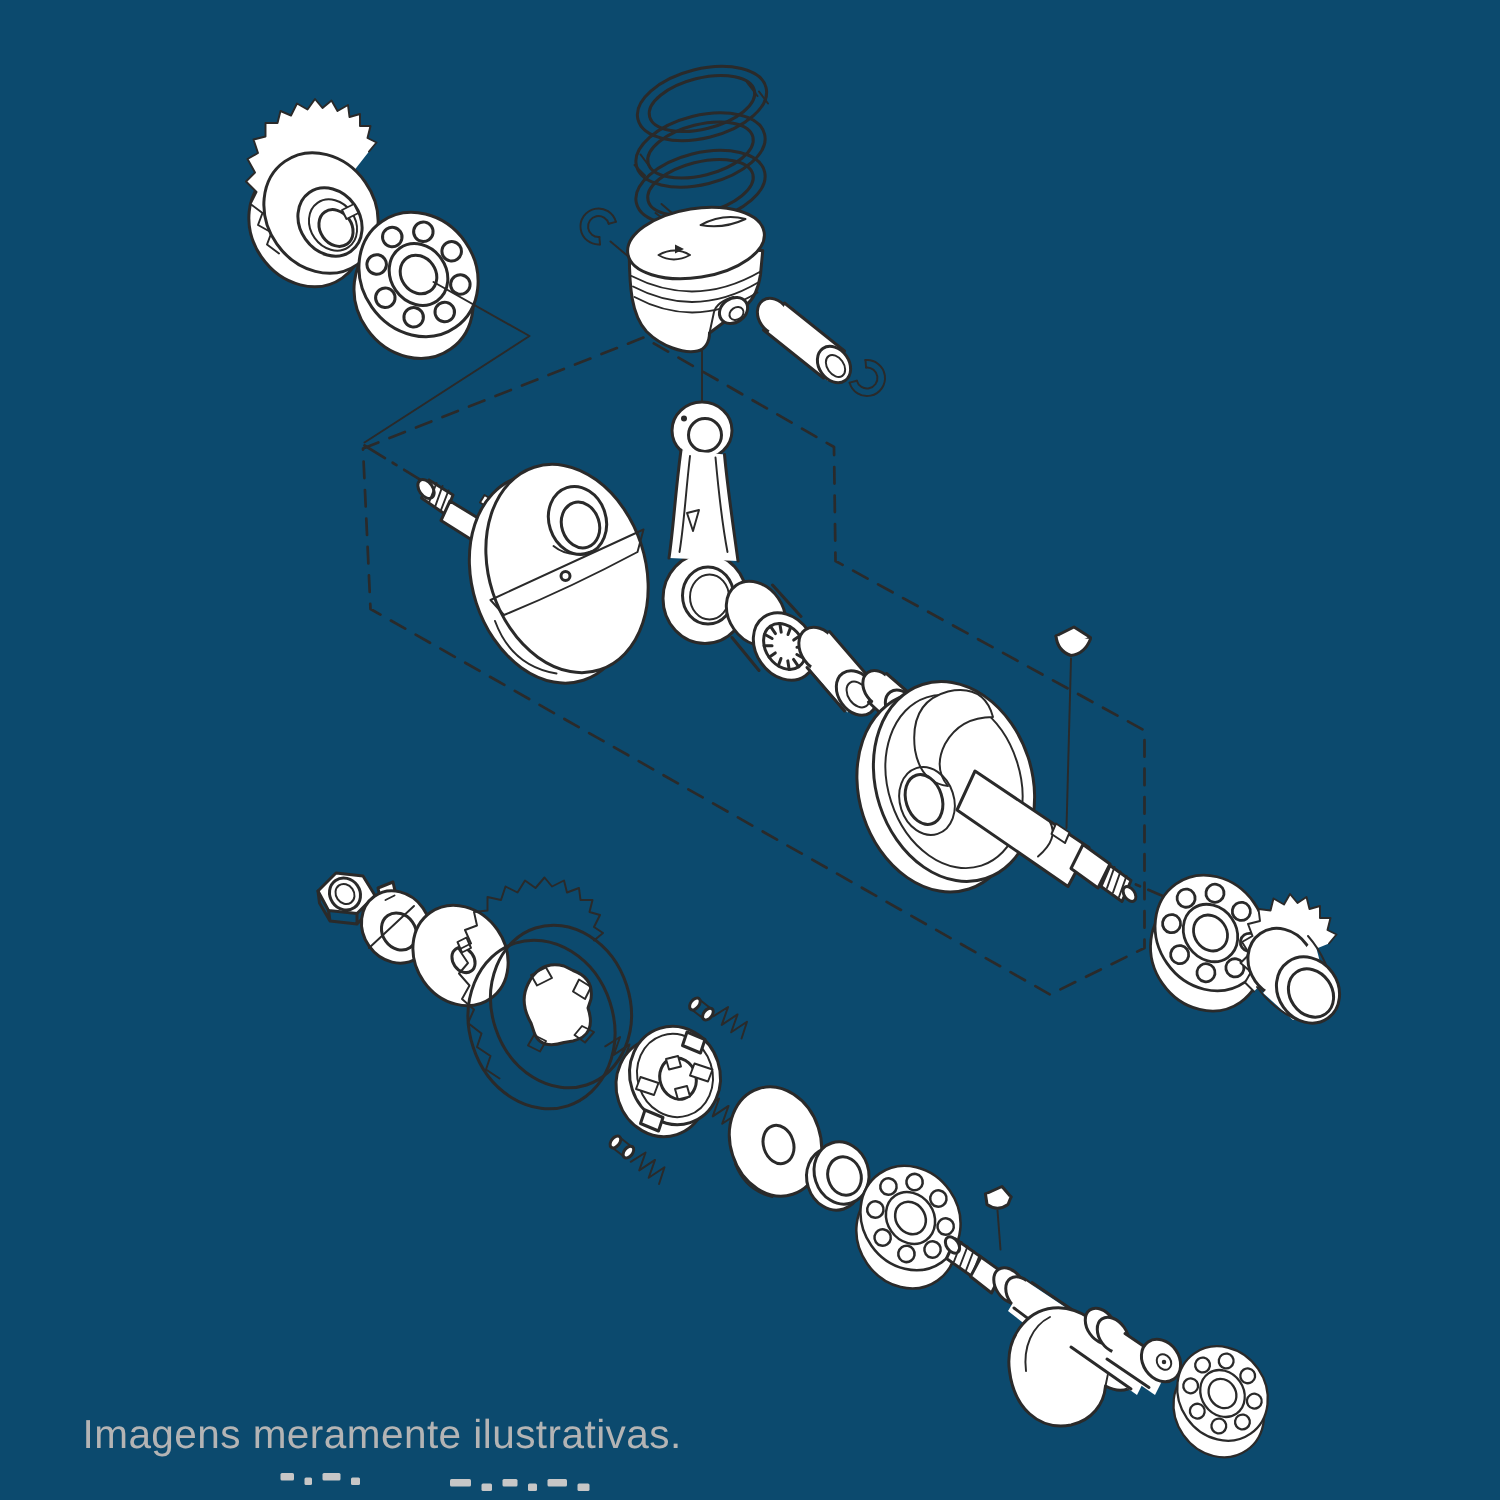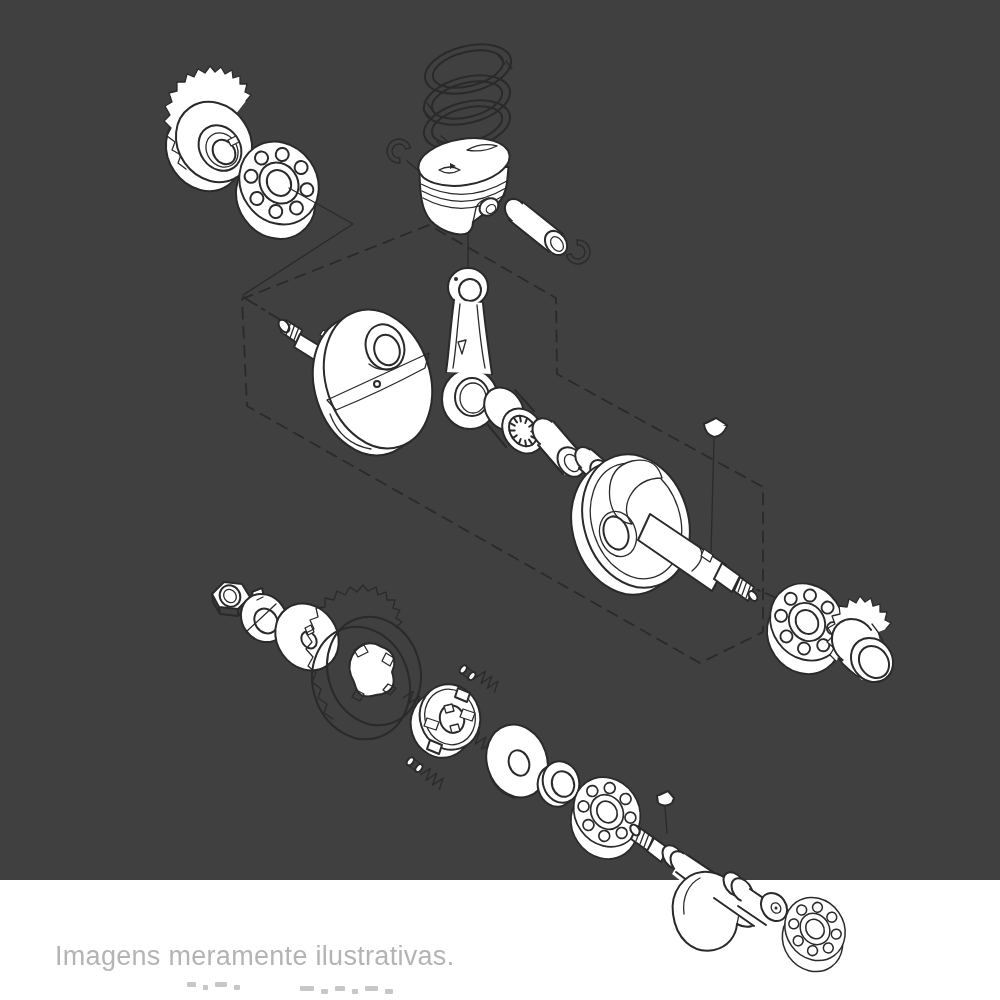--- a/index.html
+++ b/index.html
@@ -1,17 +1,17 @@
 <!DOCTYPE html>
 <html><head>
 <meta charset="utf-8">
 <style>
   html,body{margin:0;padding:0;background:#ffffff;width:1000px;height:1000px;overflow:hidden;
     font-family:"Liberation Sans", sans-serif;}
-  .stage{position:relative;width:1000px;height:880px;background:#404040;}
+  .stage{position:relative;width:1000px;height:1000px;background:#0c4a6e;}
   svg{position:absolute;left:0;top:0;}
   svg *{stroke:#2a2a2a;stroke-width:2;fill:none;stroke-linecap:round;stroke-linejoin:round;}
   svg .w{fill:#ffffff;}
   svg .nf{fill:none;}
   svg .thin{stroke-width:1.3;}
   svg .nostroke{stroke:none;}
   svg .dash{stroke-dasharray:11 8;stroke-width:1.8;}
   svg .dashdot{stroke-dasharray:16 6 3 6;stroke-width:1.8;}
   svg .dk{fill:#2a2a2a;stroke:none;}
   .watermark{position:absolute;left:55px;top:941px;font-size:27px;color:#b4b4b4;

